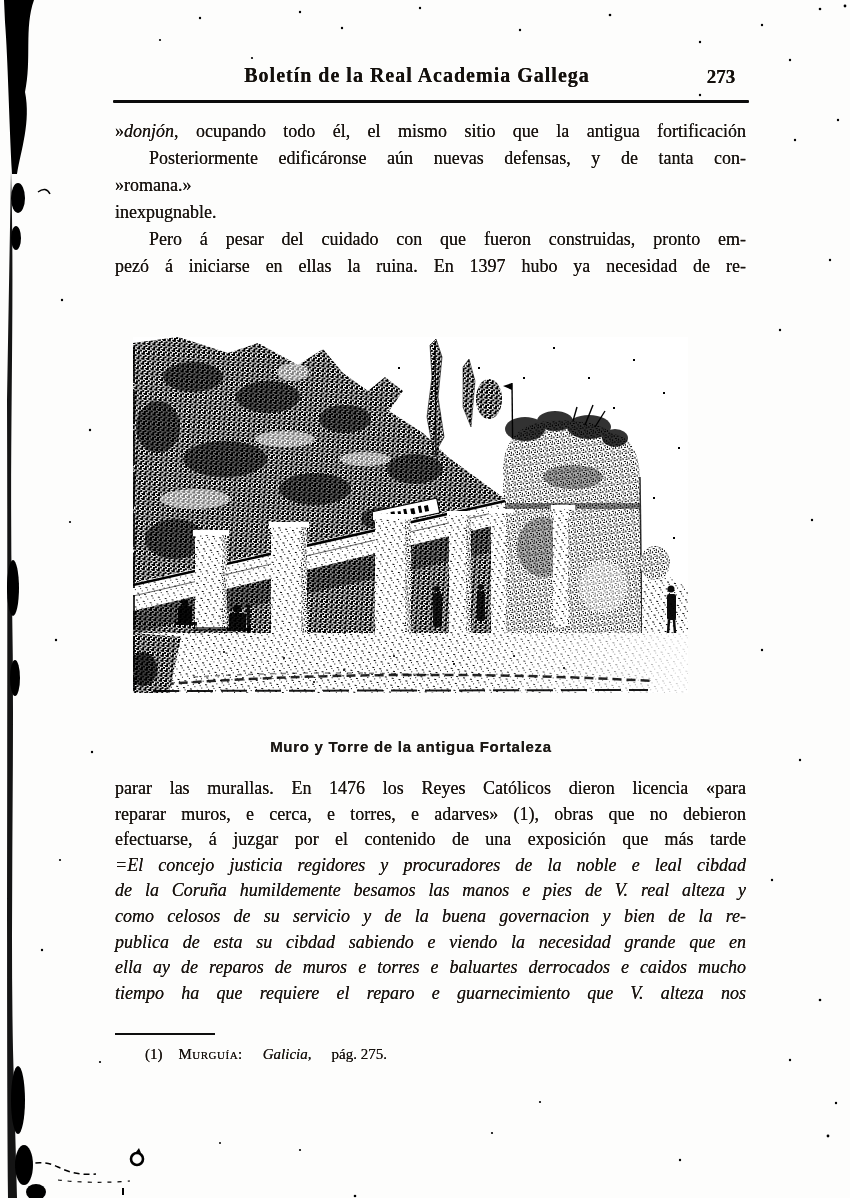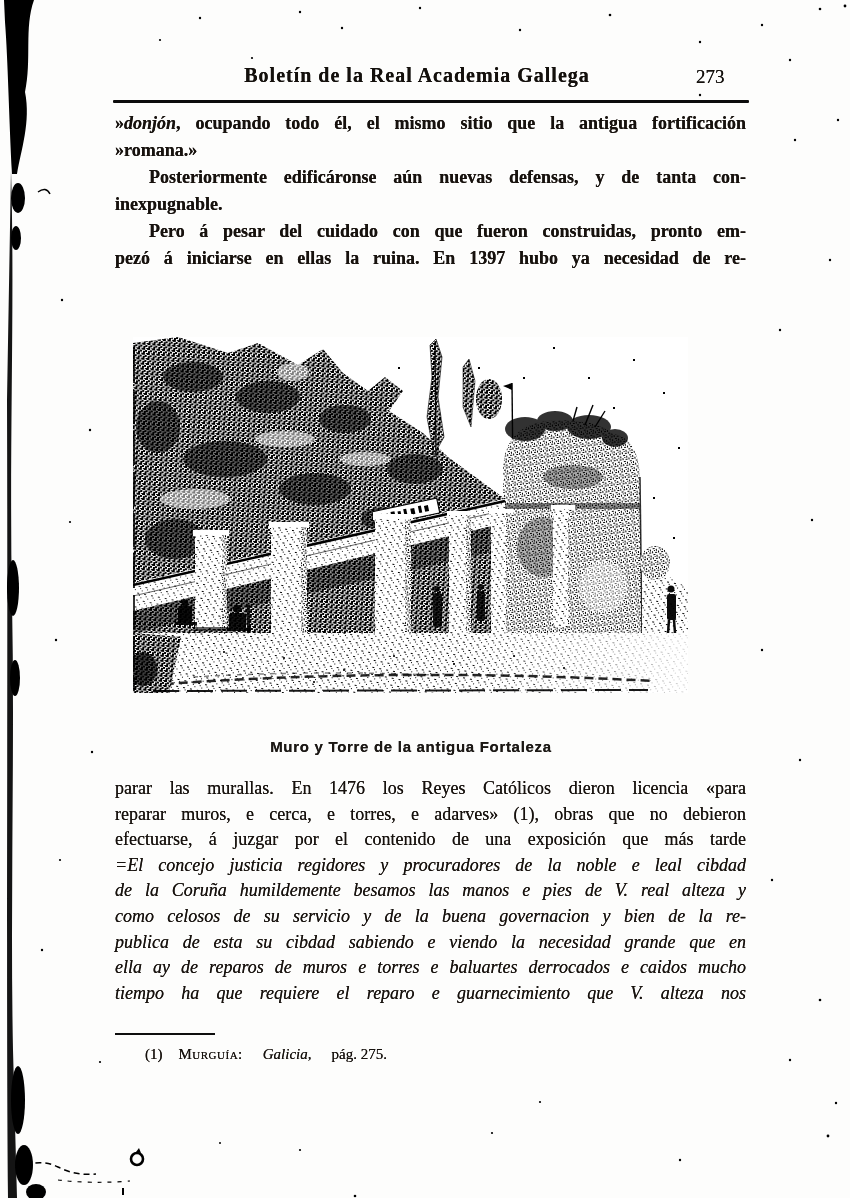--- a/index.html
+++ b/index.html
@@ -9,33 +9,33 @@
     background:#fdfdfc; overflow:hidden;
     font-family:"Liberation Serif", serif; color:#17120e;
   }
   
   #journal-title{
     position:absolute; left:115px; top:64px; width:604px;
     text-align:center; font-size:20px; font-weight:bold; letter-spacing:1px;
     color:#14100c; text-shadow:0 0 .5px #222;
   }
   #page-number{
-    position:absolute; left:696px; top:66px; width:50px; text-align:left;
-    font-size:19px; font-weight:normal; color:#14100c; text-shadow:0 0 .5px #222;
+    position:absolute; left:696px; top:66px; width:50px; text-align:center;
+    font-size:19px; font-weight:bold; color:#14100c; text-shadow:0 0 .5px #222;
   }
   #header-rule{
     position:absolute; left:113px; top:100px; width:636px; height:3px;
     background:#0c0c0c; border-radius:1px;
   }
   
   .textcol{
     position:absolute; left:115px; width:631px;
     font-size:18px; line-height:27px; text-shadow:0 0 .5px #2a2420;
   }
-  #block-top{ top:110px;font-weight:bold; }
+  #block-top{ top:118px; }
   #block-bottom{ top:776px; line-height:25.6px; }
   .tline{ text-align:justify; text-align-last:justify; }
   .tline.last{ text-align-last:left; }
   .tline.ind{ text-indent:34px; }
   .em{ font-style:italic; }
   .sc{ font-size:.78em; letter-spacing:1px; }
   
   #figure-box{ position:absolute; left:133px; top:337px; width:555px; height:356px; }
   #figure-caption{
     position:absolute; left:133px; top:738px; width:556px; text-align:center;
@@ -60,22 +60,22 @@
 <body>
 
 <div id="page">
 
   <div id="journal-title">Boletín de la Real Academia Gallega</div>
   <div id="page-number">273</div>
   <div id="header-rule"></div>
 
   <div id="block-top" class="textcol">
       <div class="tline"><span>»</span><span class="em">donjón</span><span>, ocupando todo él, el mismo sitio que la antigua fortificación</span></div>
+      <div class="tline ind"><span>Posteriormente edificáronse aún nuevas defensas, y de tanta con-</span></div>
       <div class="tline last"><span>»romana.»</span></div>
-      <div class="tline ind"><span>Posteriormente edificáronse aún nuevas defensas, y de tanta con-</span></div>
       <div class="tline last"><span>inexpugnable.</span></div>
       <div class="tline ind"><span>Pero á pesar del cuidado con que fueron construidas, pronto em-</span></div>
       <div class="tline"><span>pezó á iniciarse en ellas la ruina. En 1397 hubo ya necesidad de re-</span></div>
     </div>
 
   <div id="figure-box">
     <svg width="555" height="356" viewBox="0 0 555 356" xmlns="http://www.w3.org/2000/svg">
       <defs>
         <pattern id="pDark" width="5" height="5" patternUnits="userSpaceOnUse" patternTransform="rotate(4)">
           <rect width="5" height="5" fill="#fff"></rect>

